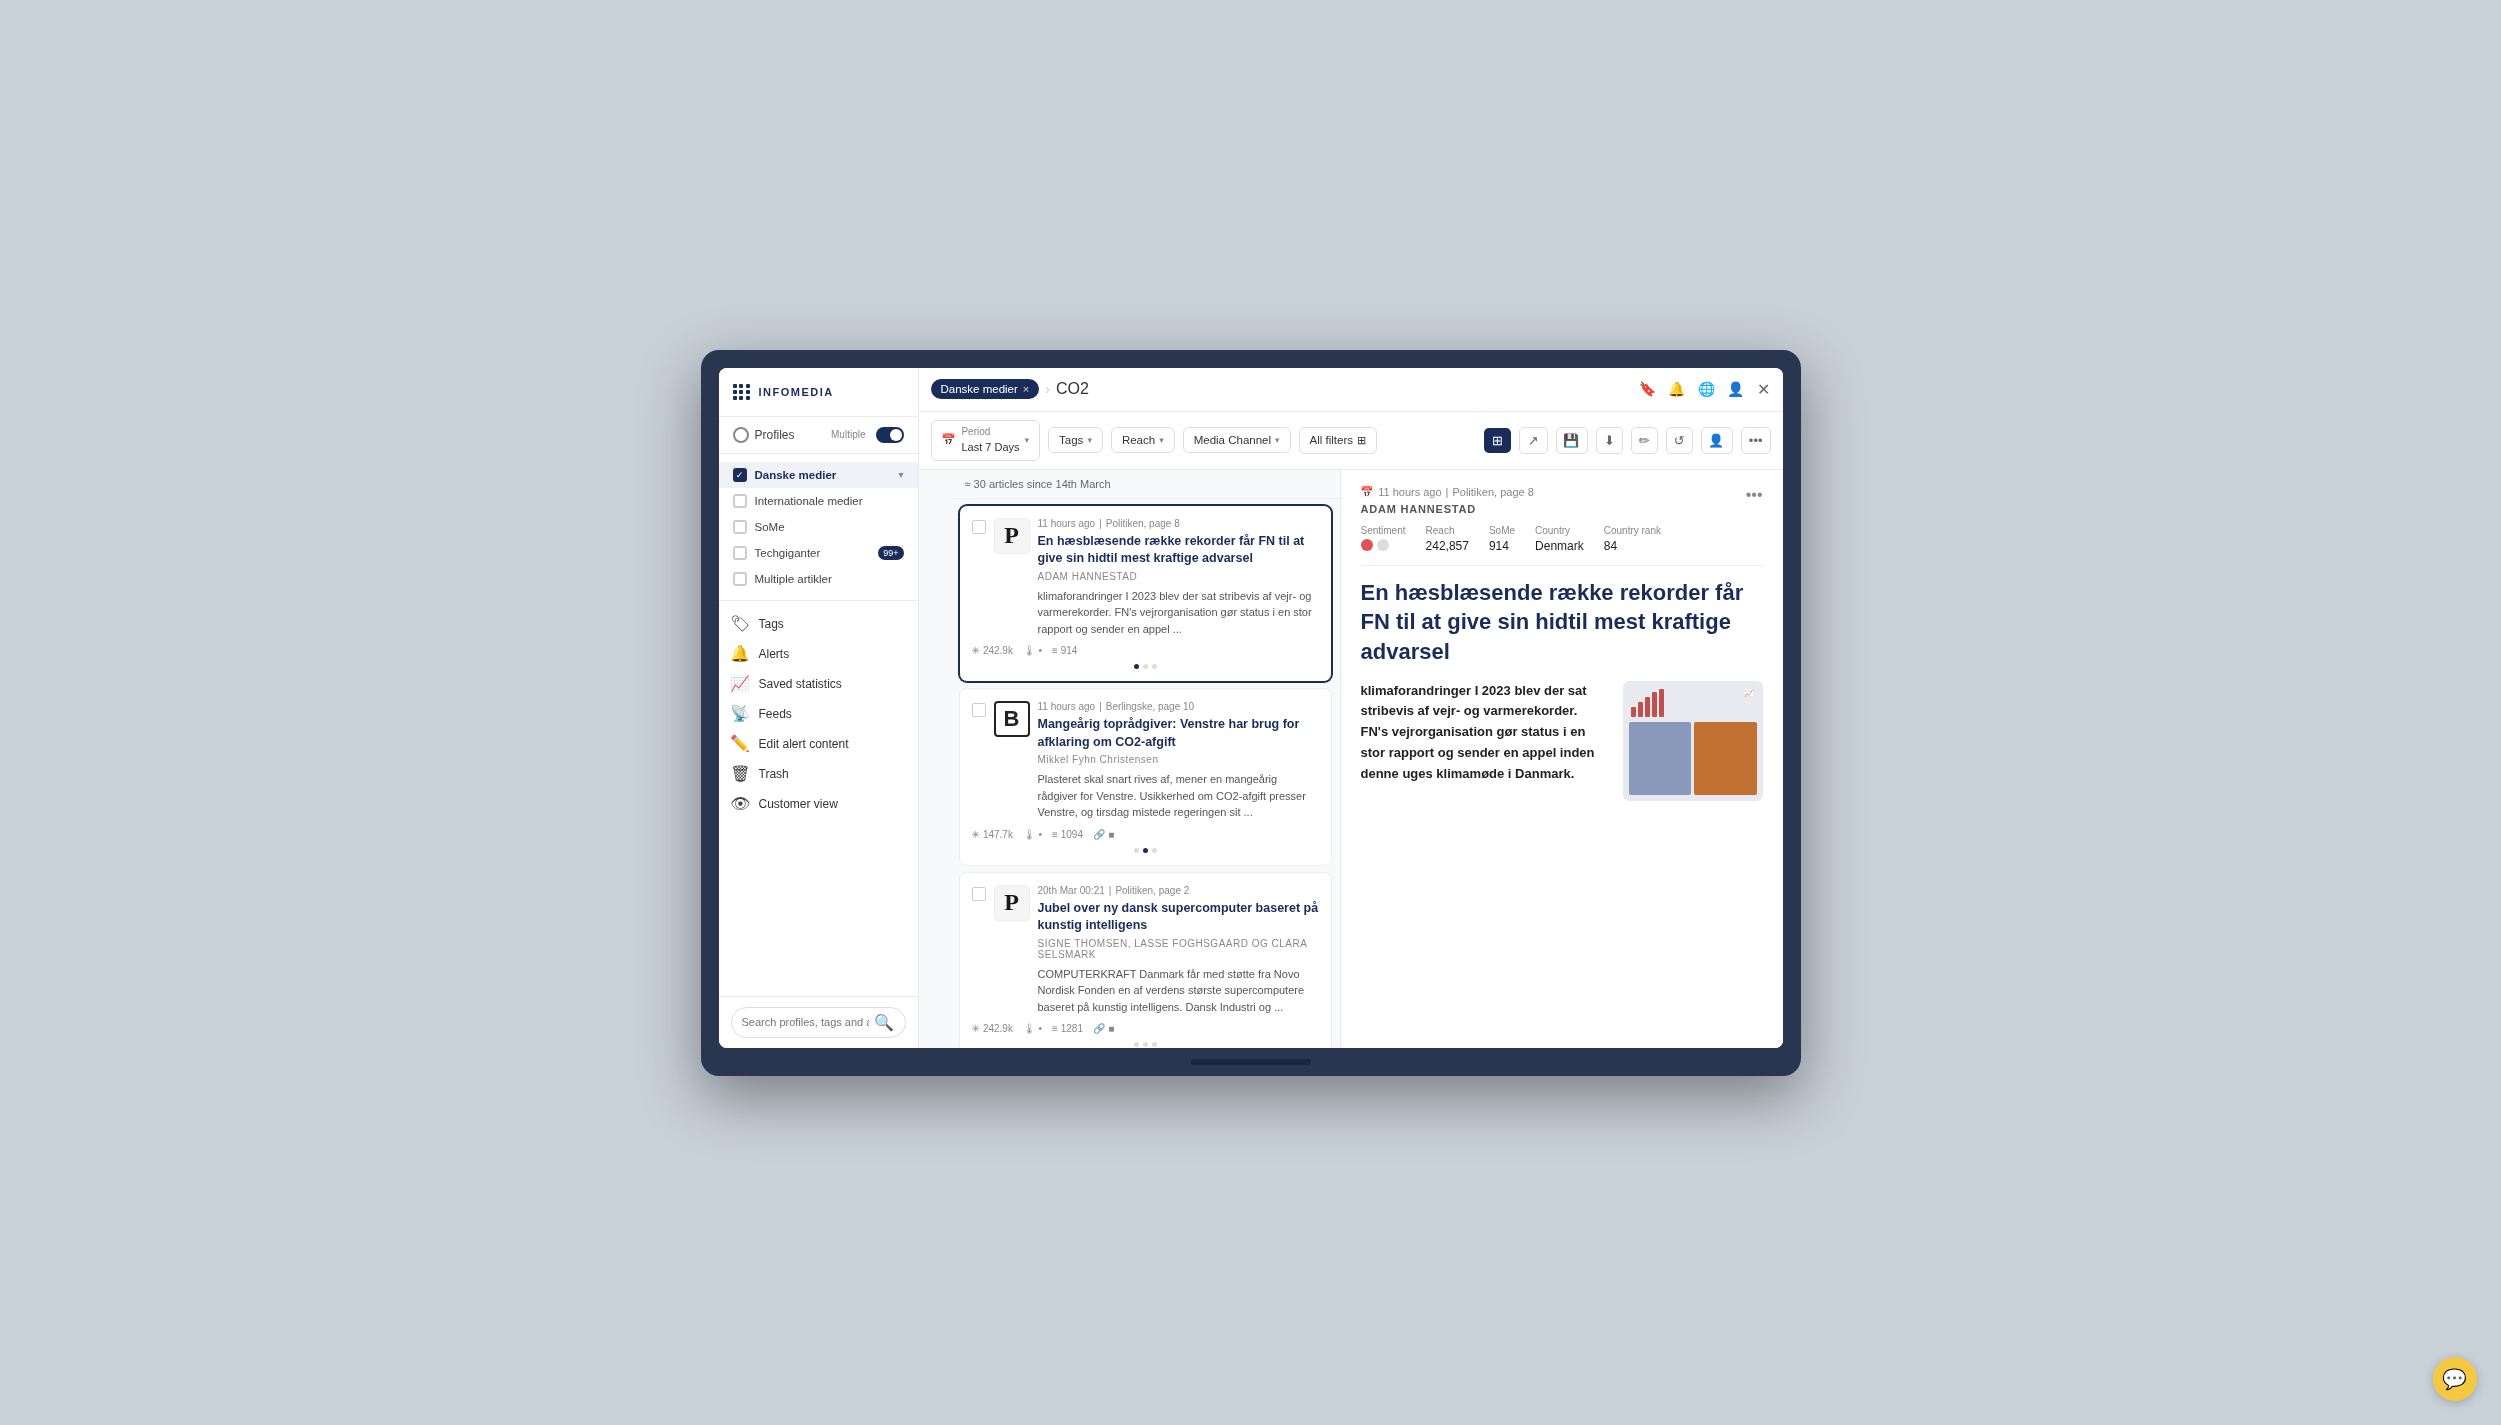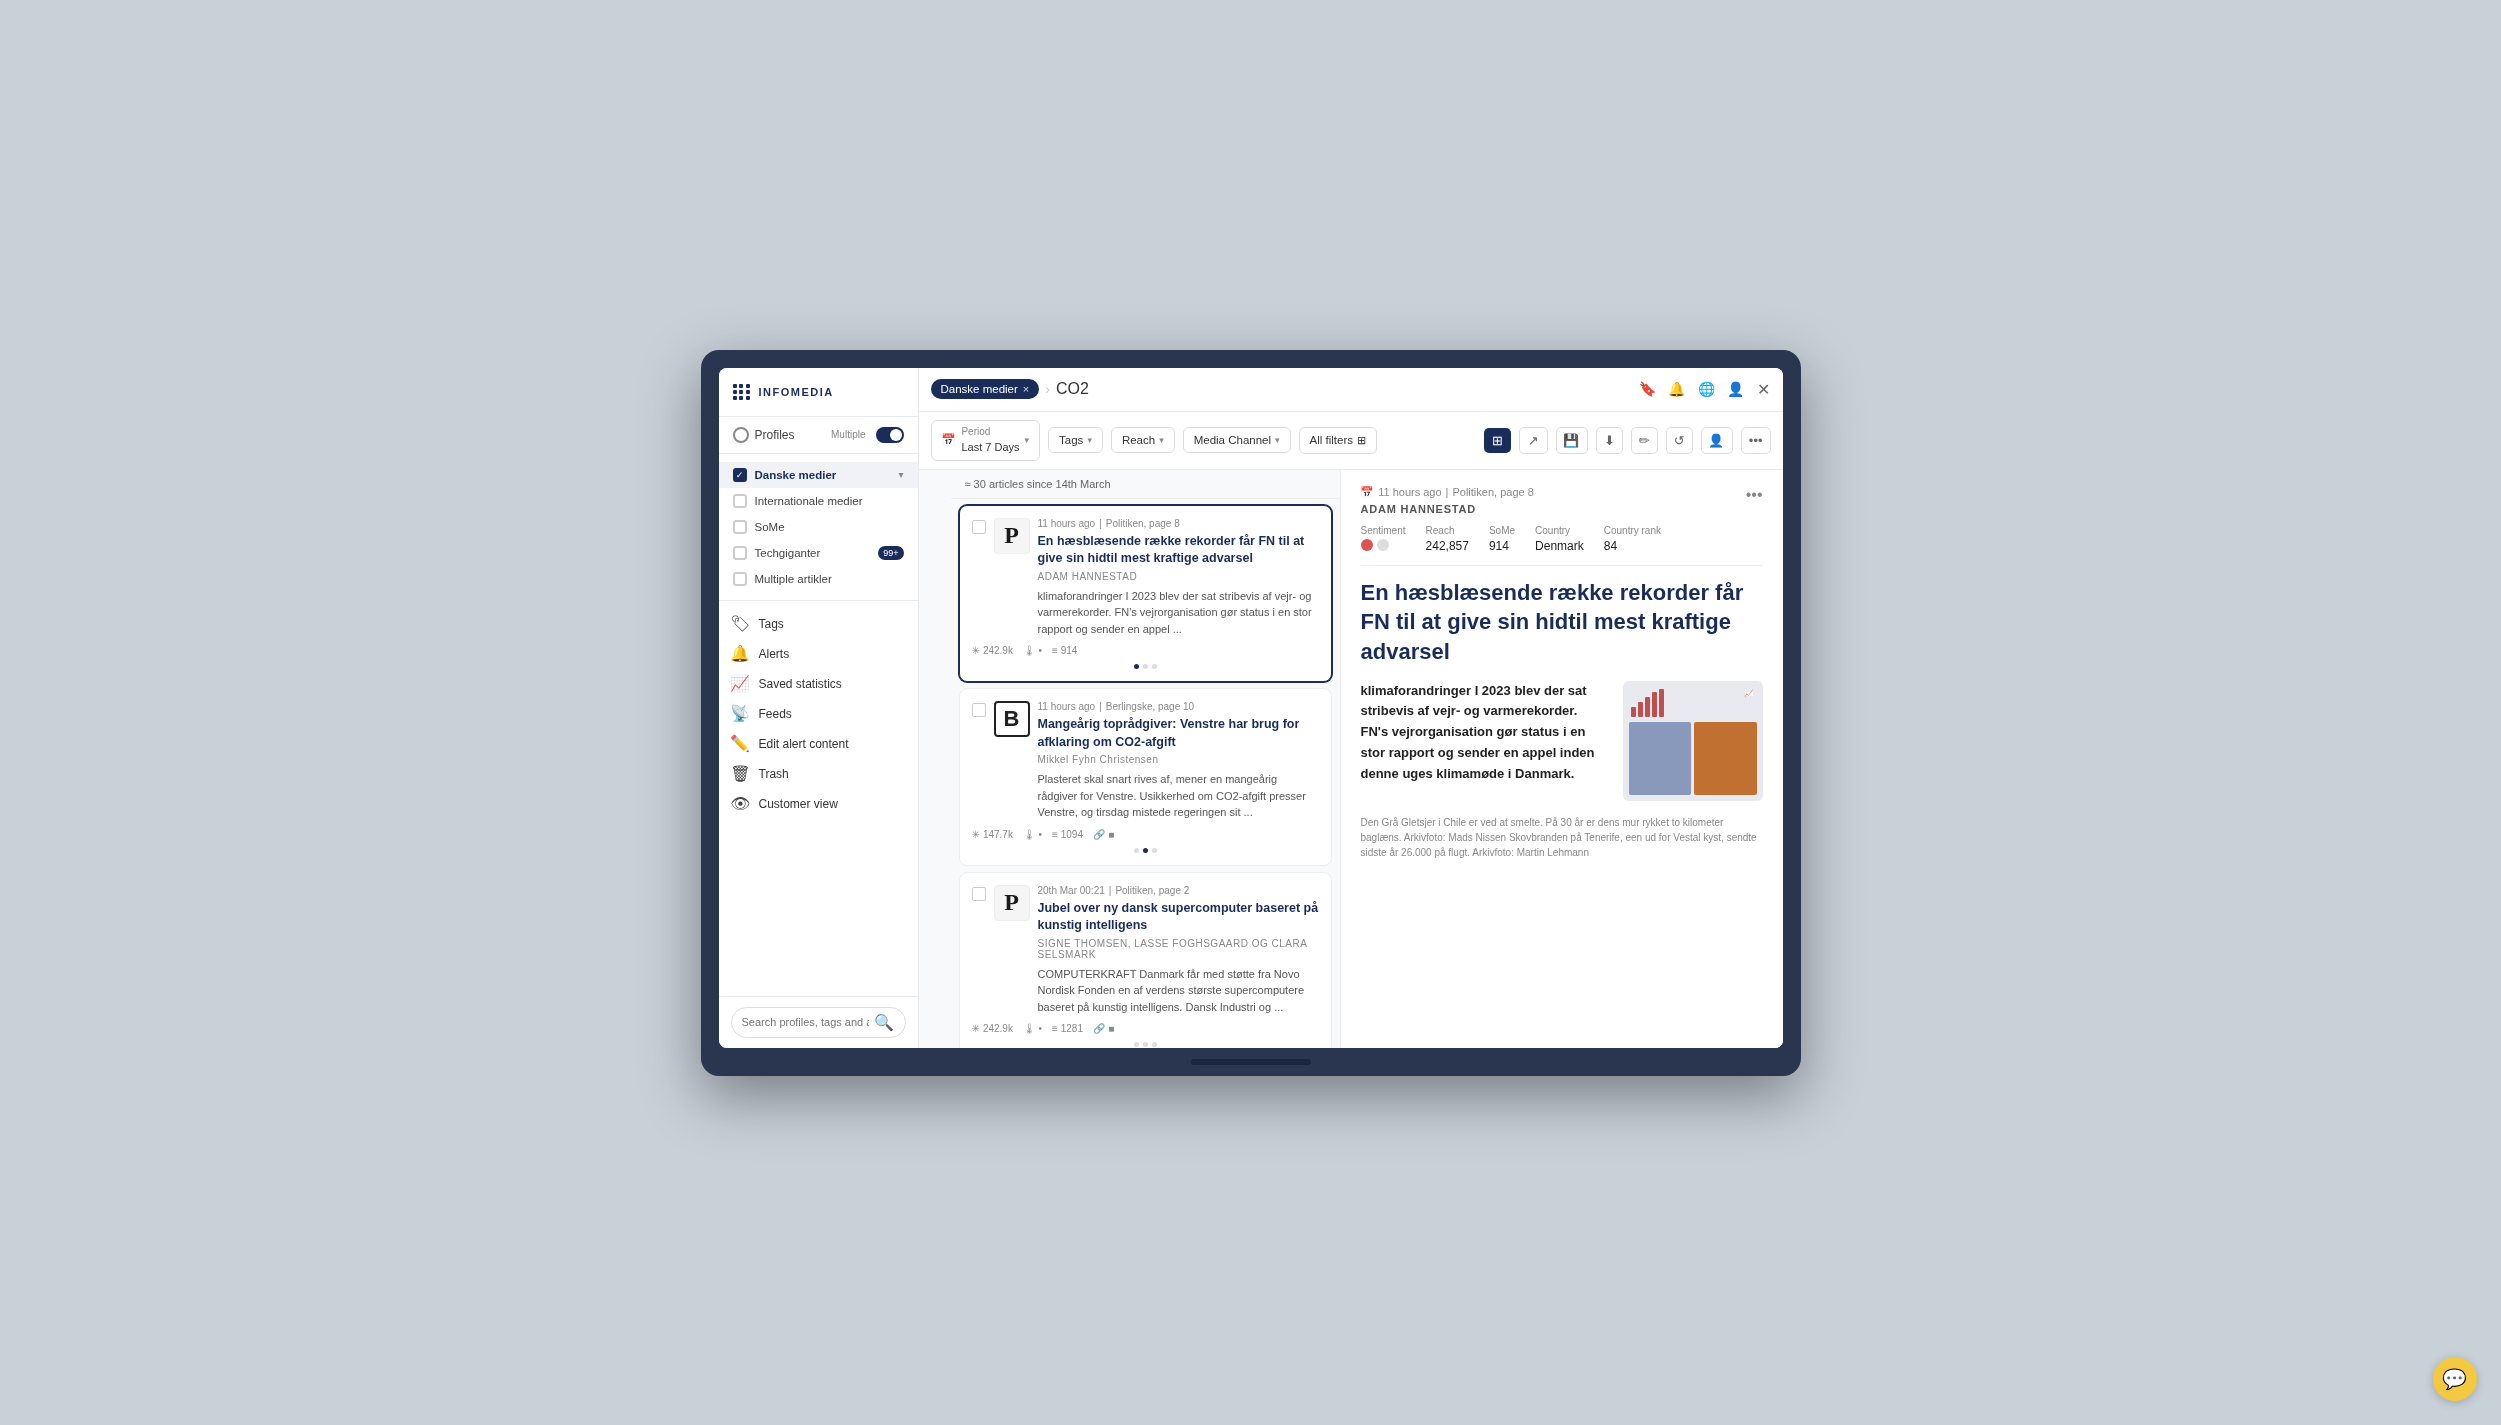--- a/index.html
+++ b/index.html
@@ -875,21 +875,20 @@
                   <div style="flex:1;"></div>
                   <div style="font-size:8px;color:#888;align-self:flex-start;">📈</div>
                 </div>
                 <div class="img-row">
                   <div class="img-cell" style="background:#8899bb;"></div>
                   <div class="img-cell dark" style="background:#c07030;"></div>
                 </div>
               </div>
               <div class="detail-lead">klimaforandringer I 2023 blev der sat stribevis af vejr- og varmerekorder. FN's vejrorganisation gør status i en stor rapport og sender en appel inden denne uges klimamøde i Danmark.</div>
             </div>
-            <div class="detail-caption">Den Grå Gletsjer i Chile er ved at smelte. På 30 år er dens mur rykket to kilometer baglæns. Arkivfoto: Mads Nissen Skovbranden på Tenerife, een ud for Vestal kyst, sendte sidste år 26.000 på flugt. Arkivfoto: Martin Lehmann</div>
           </div>
         </div>
       </div>
     </div>
   </div>
   <div class="laptop-base">
     <div class="laptop-notch"></div>
   </div>
 </div>
 

